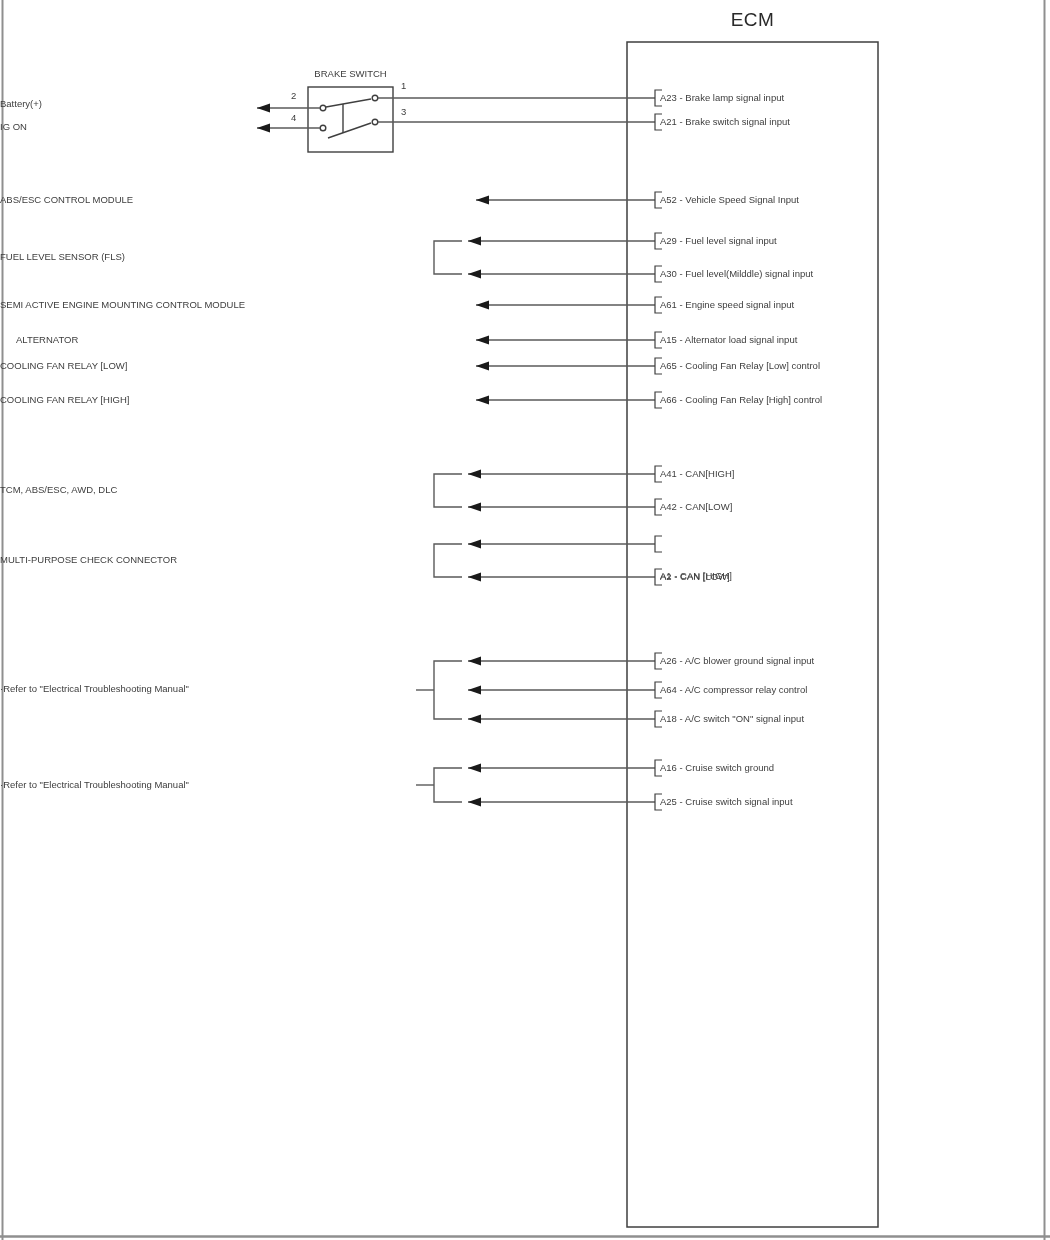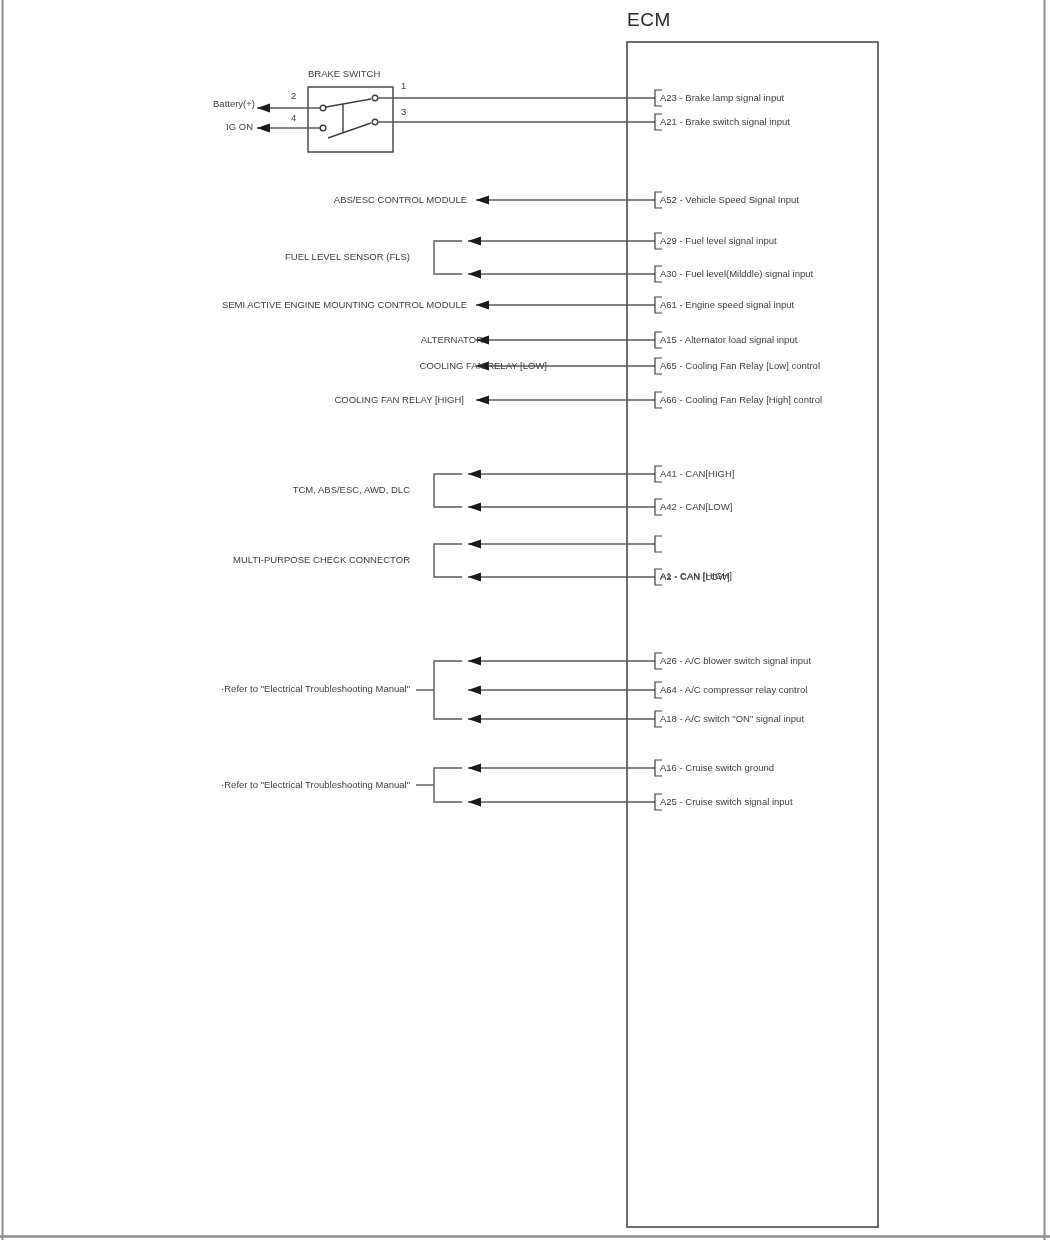--- a/index.html
+++ b/index.html
@@ -5,28 +5,28 @@
   html,body { margin:0; padding:0; background:#fff; }
   .page {
     position:relative; width:1050px; height:1240px; background:#ffffff;
     font-family:"Liberation Sans", sans-serif; overflow:hidden;
   }
   svg.canvas { position:absolute; left:0; top:0; }
   .lbl {
     position:absolute; font-size:9.5px; color:#3d3d3d;
     transform:translateY(-50%); white-space:nowrap; line-height:1;
   }
-  .lbl.right { text-align:right; }
-  .lbl.center { }
+  .lbl.right { }
+  .lbl.center { text-align:center; }
   .pin-lbl {
     position:absolute; left:660px; font-size:9.5px; color:#3d3d3d;
     transform:translateY(-50%); white-space:nowrap; line-height:1;text-align:center;
   }
   .ecm-title {
-    position:absolute; left:627px; width:251px; top:20px; text-align:left;
+    position:absolute; left:627px; width:251px; top:20px; text-align:center;
     transform:translateY(-50%); font-size:19px; color:#2a2a2a; letter-spacing:0.5px;
   }
   .pin-num { position:absolute; font-size:9.5px; color:#3d3d3d; transform:translateY(-50%); }
 </style>
 </head>
 <body>
 
 <div class="page">
 
   <svg class="canvas" width="1050" height="1240" viewBox="0 0 1050 1240">
@@ -139,19 +139,19 @@
   <div class="pin-lbl" style="top:241px">A29 - Fuel level signal input</div>
   <div class="pin-lbl" style="top:274px">A30 - Fuel level(Milddle) signal input</div>
   <div class="pin-lbl" style="top:305px">A61 - Engine speed signal input</div>
   <div class="pin-lbl" style="top:340px">A15 - Alternator load signal input</div>
   <div class="pin-lbl" style="top:366px">A65 - Cooling Fan Relay [Low] control</div>
   <div class="pin-lbl" style="top:400px">A66 - Cooling Fan Relay [High] control</div>
   <div class="pin-lbl" style="top:474px">A41 - CAN[HIGH]</div>
   <div class="pin-lbl" style="top:507px">A42 - CAN[LOW]</div>
   <div class="pin-lbl" style="top:576px">A1 -  CAN [HIGH]</div>
   <div class="pin-lbl" style="top:577px">A2 -  CAN [LOW]</div>
-  <div class="pin-lbl" style="top:661px">A26 - A/C blower switch signal input</div>
+  <div class="pin-lbl" style="top:661px">A26 - A/C blower ground signal input</div>
   <div class="pin-lbl" style="top:690px">A64 - A/C compressor relay control</div>
   <div class="pin-lbl" style="top:719px">A18 - A/C switch "ON" signal input</div>
   <div class="pin-lbl" style="top:768px">A16 - Cruise switch ground</div>
   <div class="pin-lbl" style="top:802px">A25 - Cruise switch signal input</div>
 
 </div>
 
 </body></html>

